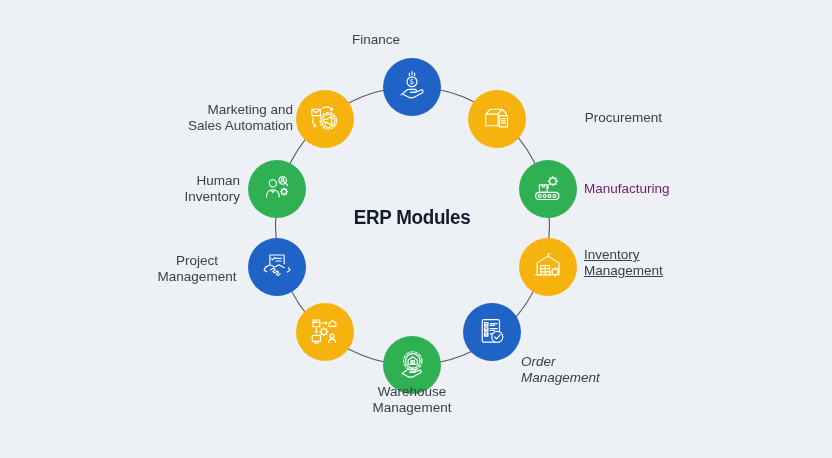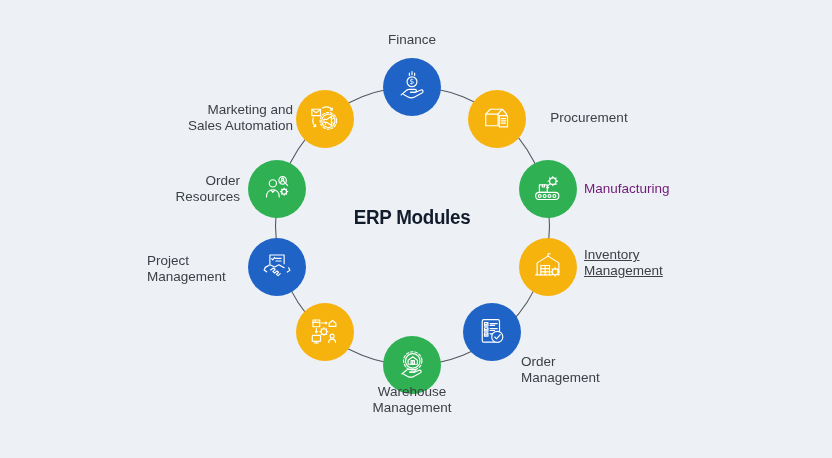--- a/index.html
+++ b/index.html
@@ -21,28 +21,28 @@
   .m-manufacturing{left:519px;top:160px;}
   .m-inventory    {left:519px;top:238px;}
   .m-order        {left:463px;top:303px;}
   .m-warehouse    {left:383px;top:336px;}
   .m-supply       {left:296px;top:303px;}
   .m-project      {left:248px;top:238px;}
   .m-hr           {left:248px;top:160px;}
   .m-marketing    {left:296px;top:90px;}
 
   
-  .l-finance      {left:352px;top:32px; width:120px;text-align:center;}
-  .l-procurement  {left:529px;top:110px;width:120px;text-align:center;}
+  .l-finance      {left:352px;top:32px; width:120px;}
+  .l-procurement  {left:542px;top:110px;width:120px;text-align:right;}
   .l-manufacturing{left:584px;top:181px;width:130px;text-align:left;}
   .l-inventory    {left:584px;top:247px;width:95px; text-align:left;text-decoration:underline;}
-  .l-order        {left:521px;top:354px;width:95px; text-align:left;}
+  .l-order        {left:521px;top:354px;width:95px; text-align:left;font-style:italic;}
   .l-warehouse    {left:357px;top:384px;width:110px;text-align:center;}
   .l-supply       {left:178px;top:347px;width:120px;text-align:right;}
-  .l-project      {left:147px;top:253px;width:100px;text-align:left;}
+  .l-project      {left:147px;top:253px;width:100px;text-align:center;}
   .l-hr           {left:150px;top:173px;width:90px; text-align:right;}
   .l-marketing    {left:175px;top:102px;width:118px;text-align:right;}
 </style>
 </head>
 <body>
 
 <div class="canvas" style="background: rgb(237, 241, 246);">
 
   <svg class="ring-svg" viewBox="0 0 832 458">
     <ellipse cx="412.5" cy="226" rx="137" ry="139" fill="none" stroke-width="1.1" stroke="#54585e"></ellipse>
@@ -182,21 +182,21 @@
         <path d="M16 25.5l2.5 3 2.5-3"></path>
         <circle cx="31.5" cy="12.5" r="5"></circle>
         <circle cx="31.5" cy="11" r="1.5"></circle>
         <path d="M28.8 15.6c.4-1.8 1.4-2.7 2.7-2.7s2.3.9 2.7 2.7"></path>
         <path d="M35.1 16.1l3 3"></path>
         <circle cx="33.5" cy="27.5" r="3.3"></circle>
         <path d="M33.5 22.7v1.3M33.5 31v1.3M28.7 27.5H30M37 27.5h1.3M30.2 24.2l.9.9M36.8 24.2l-.9.9M30.2 30.8l.9-.9M36.8 30.8l-.9-.9"></path>
       </g>
     </svg>
   </div>
-  <div class="label l-hr" style="color: rgb(61, 64, 69);">Order Resources</div>
+  <div class="label l-hr" style="color: rgb(61, 64, 69);">Human Inventory</div>
 
   <div class="module m-marketing" style="background: rgb(246, 179, 14);">
     <svg width="36" height="36" viewBox="0 0 48 48">
       <g class="icon-strokes">
         <rect x="6.5" y="11" width="11.5" height="8.5"></rect>
         <path d="M6.5 11.5l5.7 4.2 5.8-4.2"></path>
         <path d="M20.5 9.3c5.5-2.5 10.5-1 13.4 2.5m0 0l-.3-2.5m.3 2.5l-2.5.3"></path>
         <path d="M8.3 22.5c-1.4 5 0 9 3.4 11.4m0 0l-.3-2.5m.3 2.5l-2.5.3"></path>
         <circle cx="28.5" cy="26.5" r="8.8"></circle>
         <circle cx="28.5" cy="26.5" r="11" stroke-dasharray="3 2.4"></circle>

